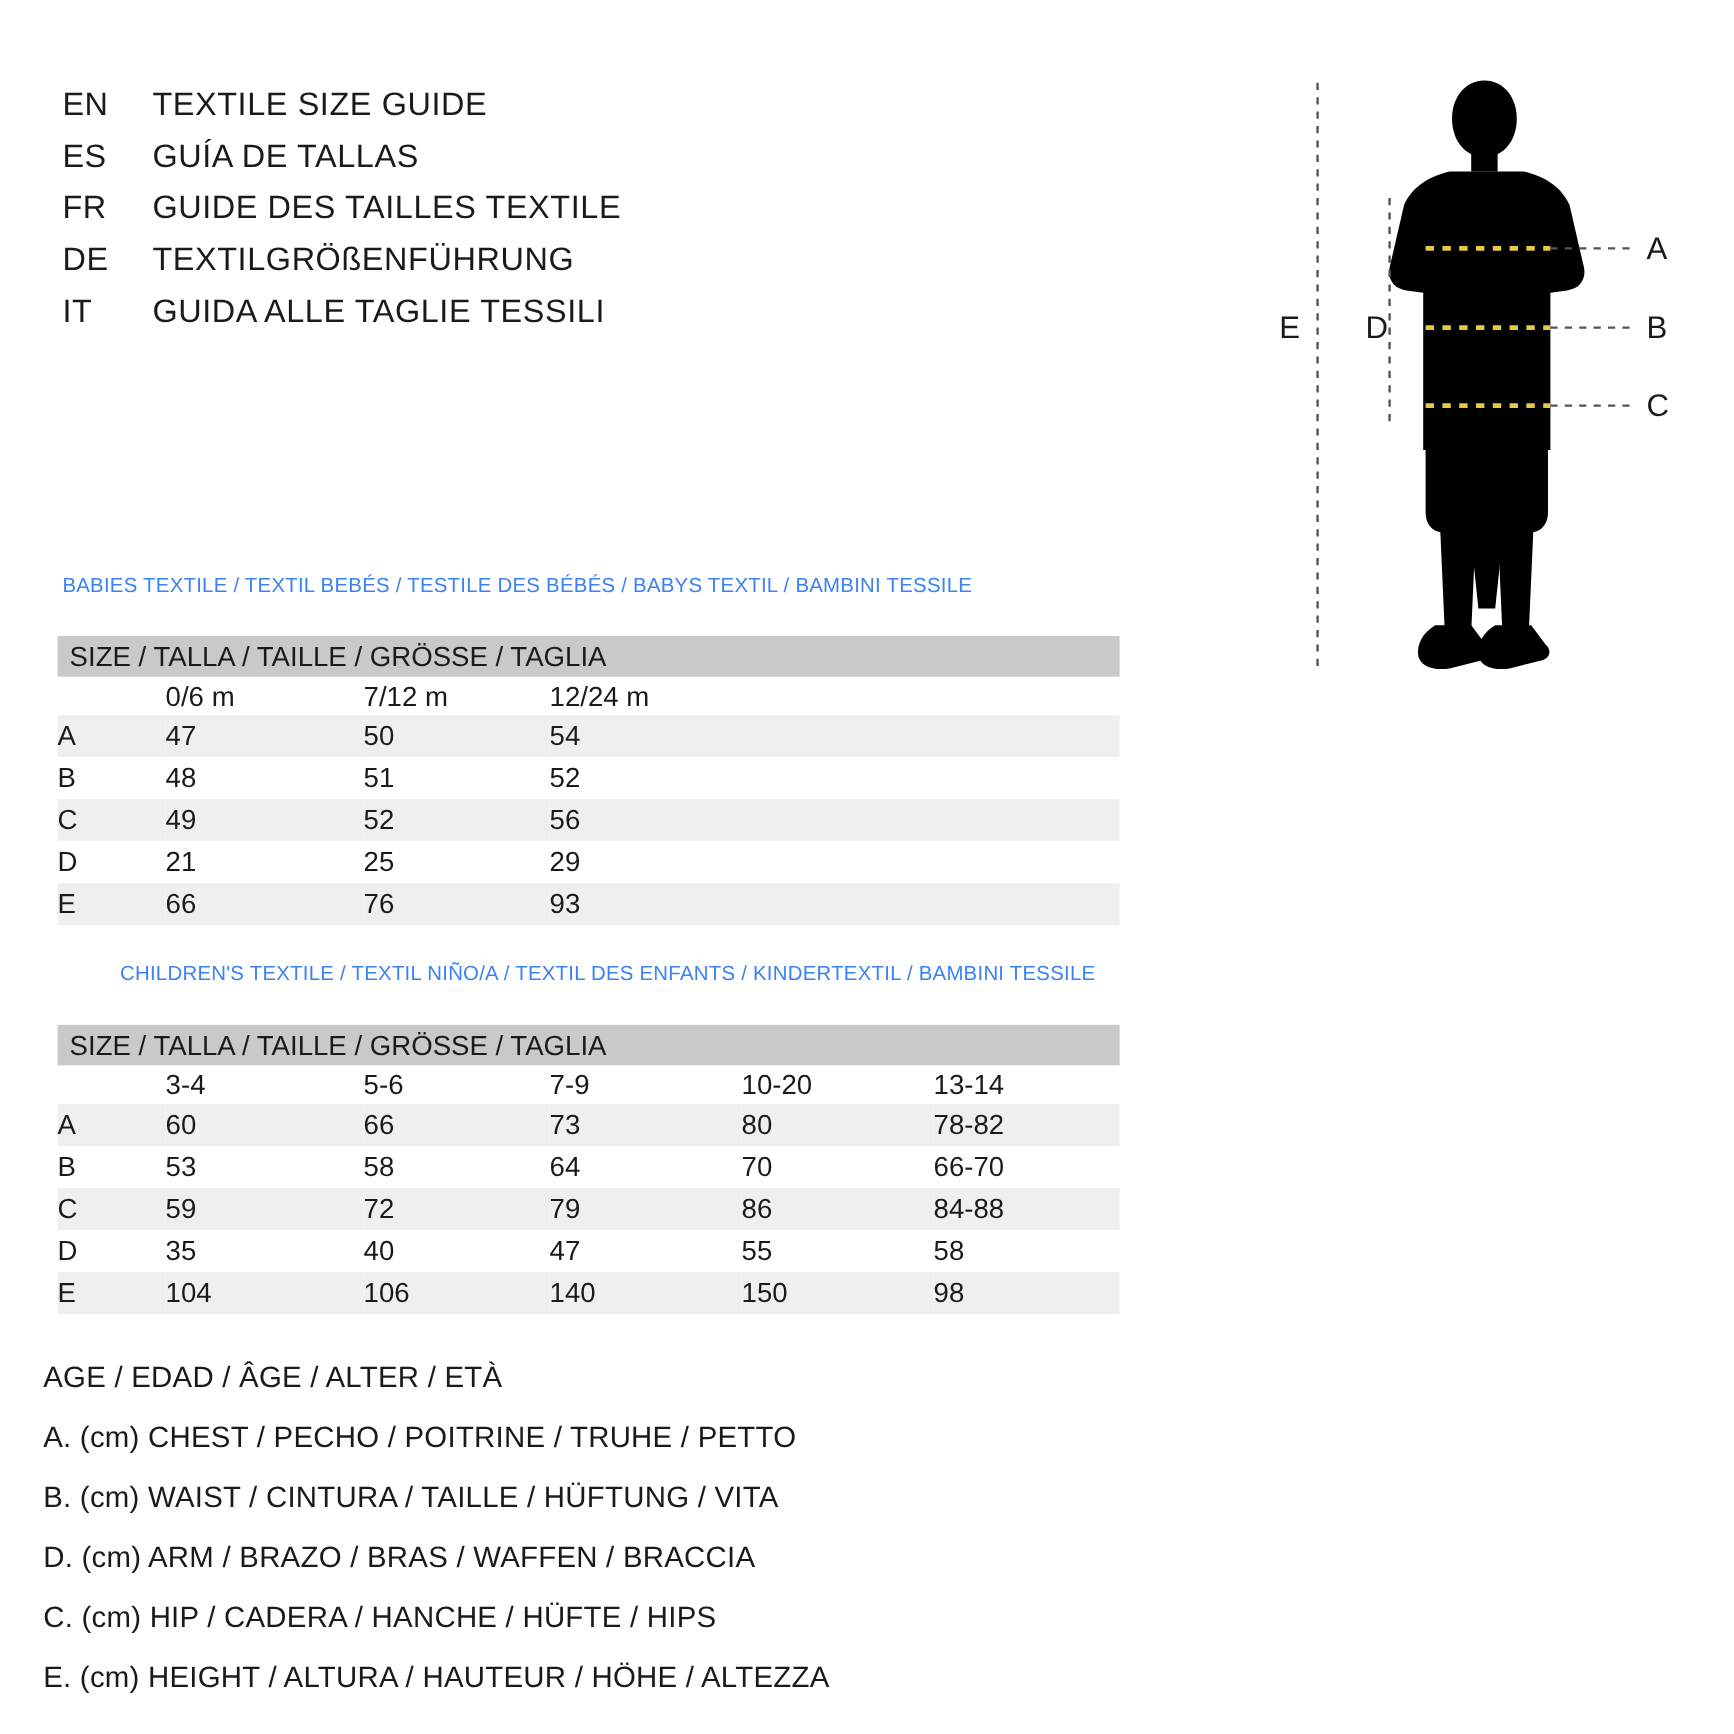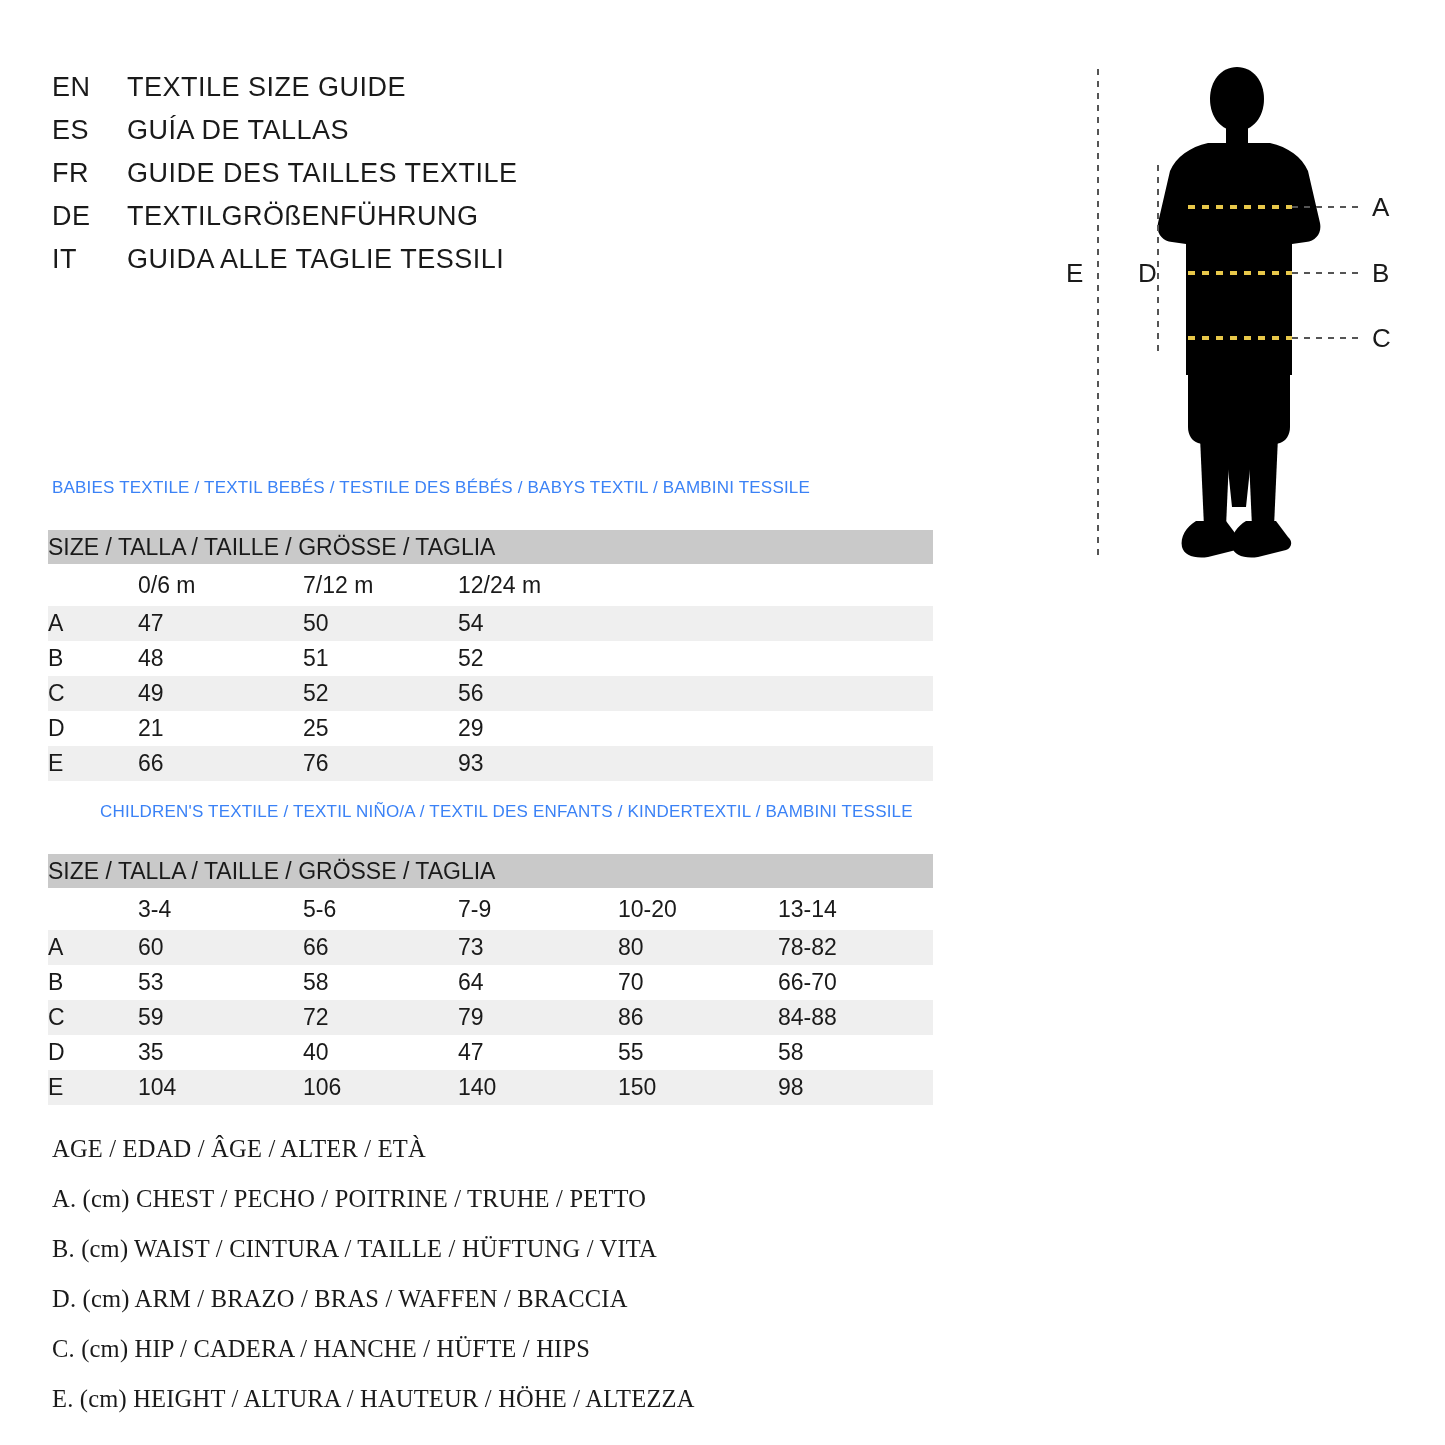--- a/index.html
+++ b/index.html
@@ -76,48 +76,48 @@
   .size-table td, .size-table th {
     padding: 0;
     height: 35px;
     font-weight: normal;
     text-align: left;
     vertical-align: middle;
   }
   .hdr-row td {
     background: #c9c9c9;
     font-size: 23px;
+    padding-left: 10px;
     height: 34px;
   }
   .sizes-row td {
     background: #ffffff;
-    height: 42px;
+    height: 32px;
   }
   .data-row.shaded td {
     background: #efefef;
   }
   .data-row.plain td {
     background: #ffffff;
   }
   .c-label {
     padding-left: 10px;
   }
   .c-val {
     text-align: left;
   }
 
   
 
   
   .legend {
     position: absolute;
-    left: 52px;
+    left: 36px;
     top: 1135px;
     width: 900px;
-    font-family: Liberation Serif, serif;
   }
   .legend-line {
     font-size: 24.5px;
     letter-spacing: 0.2px;
     margin-bottom: 22px;
     color: #1a1a1a;
     white-space: nowrap;
   }
 </style>
 </head>

